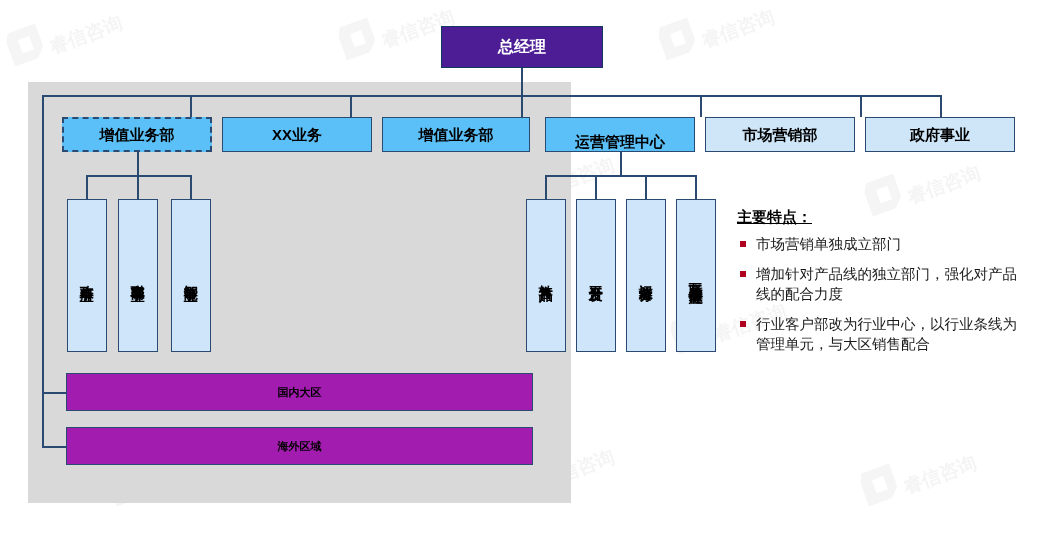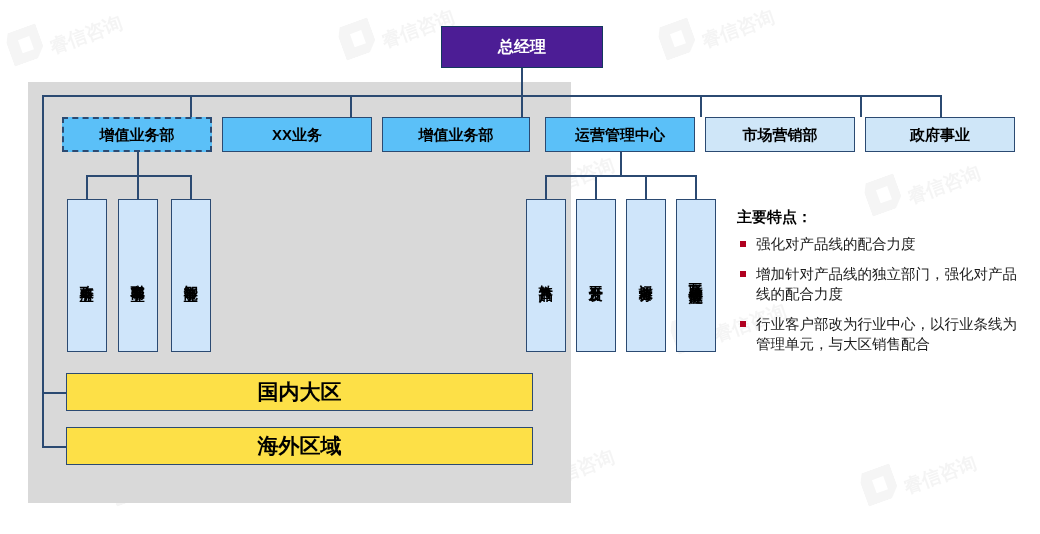--- a/index.html
+++ b/index.html
@@ -24,29 +24,29 @@
   
   .box{position:absolute;box-sizing:border-box;display:flex;align-items:center;
        justify-content:center;text-align:center;border:1px solid #2b4a72;
        font-weight:bold;color:#000;line-height:1.18;}
   .box.top{background:#4c1d95;border:1px solid #13395e;color:#ffffff;font-size:16px;}
   .box.l1{background:#5bc0f8;font-size:15px;}
   .box.l1.dashed{border:2px dashed #2b4a72;}
   .box.l1.pale{background:#cfe6f8;text-align:center;}
   .box.vert{background:#cfe5fa;font-size:14px;writing-mode:vertical-rl;
             text-orientation:upright;letter-spacing:1px;padding:6px 0;}
-  .box.region{background:#fde047;font-size:21px;}
+  .box.region{background:#a21caf;font-size:11px;}
 
   
   #frontCaption{position:absolute;left:180px;top:478px;width:250px;text-align:center;
       font-size:15px;font-weight:bold;color:#000;}
 
   
   #notes{position:absolute;left:737px;top:208px;width:292px;}
-  #notesTitle{font-size:15px;font-weight:bold;color:#000;margin-bottom:7px;}
+  #notesTitle{font-size:15px;font-weight:bold;color:#000;margin-bottom:7px;text-decoration:underline;}
   .note{position:relative;padding-left:19px;margin-bottom:9px;font-size:14.5px;
         color:#1a1a1a;line-height:1.42;}
   .note .bl{position:absolute;left:3px;top:7px;width:6px;height:6px;background:#b00020;}
 </style>
 </head>
 <body>
 
 <div id="canvas">
 
   <div class="wmlogo" style="left:8px;top:28px;"></div>
@@ -109,21 +109,21 @@
 
   <div class="box l1 dashed" style="left:62px;top:117px;width:150px;height:35px;">
     <span>增值业务部</span>
   </div>
   <div class="box l1" style="left:222px;top:117px;width:150px;height:35px;">
     <span>XX业务</span>
   </div>
   <div class="box l1" style="left:382px;top:117px;width:148px;height:35px;">
     <span>增值业务部</span>
   </div>
-  <div class="box l1" style="left:545px;top:117px;width:150px;height:35px;">
+  <div class="box l1" style="left:545px;top:117px;width:150px;height:35px;align-items:flex-end;">
     <span>运营管理中心</span>
   </div>
   <div class="box l1 pale" style="left:705px;top:117px;width:150px;height:35px;">
     <span>市场营销部</span>
   </div>
   <div class="box l1 pale" style="left:865px;top:117px;width:150px;height:35px;">
     <span>政府事业</span>
   </div>
 
   <div class="box vert" style="left:67px;top:199px;width:40px;height:153px;">
@@ -155,21 +155,21 @@
   <div class="box region" style="left:66px;top:427px;width:467px;height:38px;">
     <span>海外区域</span>
   </div>
 
 
   <div id="notes">
     <div id="notesTitle">主要特点：</div>
 
     <div class="note">
       <span class="bl"></span>
-      <span>强化对产品线的配合力度</span>
+      <span>市场营销单独成立部门</span>
     </div>
     <div class="note">
       <span class="bl"></span>
       <span>增加针对产品线的独立部门，强化对产品线的配合力度</span>
     </div>
     <div class="note">
       <span class="bl"></span>
       <span>行业客户部改为行业中心，以行业条线为管理单元，与大区销售配合</span>
     </div>
   </div>

